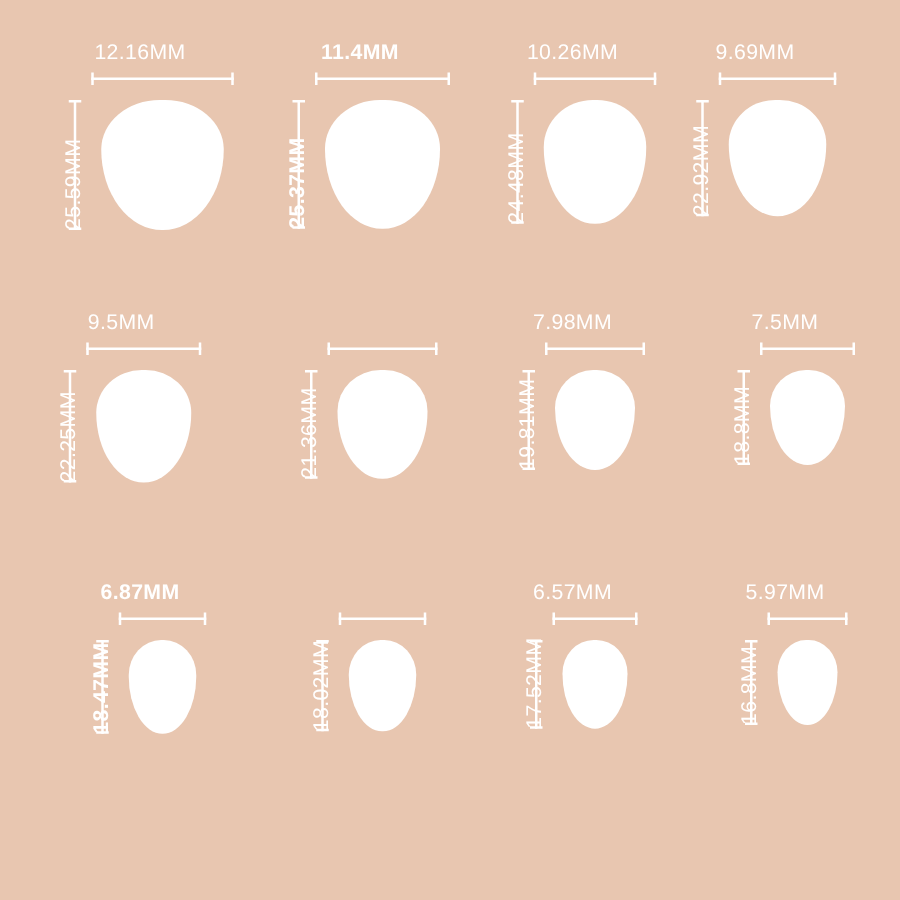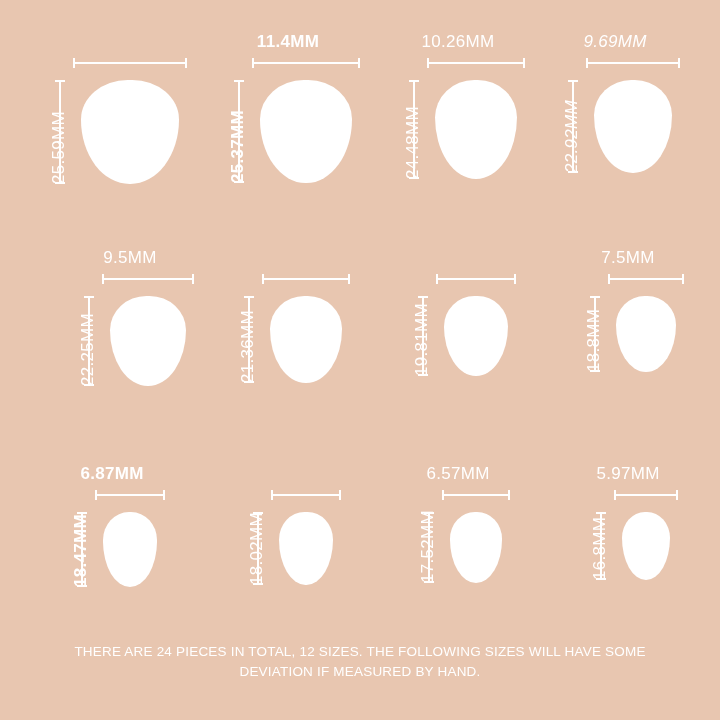--- a/index.html
+++ b/index.html
@@ -112,20 +112,21 @@
     line-height: 20px;
     letter-spacing: 0.2px;
   }
   .footer .l2 { display: block; }
 </style>
 </head>
 <body>
 
 <div id="chart">
     <div class="cell" style="left: 22px; top: 12px;">
+      <div class="wlabel">12.16MM</div>
       <div class="wbar" style="left: 51.36px; width: 113.28px;">
         <div class="line"></div>
         <div class="capL"></div>
         <div class="capR"></div>
       </div>
       <div class="hbar" style="left: 33.36px; top: 68px; height: 103.639px;">
         <div class="line"></div>
         <div class="capT"></div>
         <div class="capB"></div>
       </div>
@@ -155,36 +156,36 @@
         <div class="capR"></div>
       </div>
       <div class="hbar" style="left: 40.96px; top: 68px; height: 99.144px;">
         <div class="line"></div>
         <div class="capT"></div>
         <div class="capB"></div>
       </div>
       <div class="hlabel" style="left: 34.96px; top: 167.144px;">24.48MM</div>
       <div class="nail almond" style="left: 66.96px; top: 68px; width: 82.08px; height: 99.144px;"></div>
     </div>
-    <div class="cell" style="left: 525px; top: 12px; font-style: italic;">
+    <div class="cell" style="left: 514px; top: 12px;">
       <div class="wlabel">9.69MM</div>
       <div class="wbar" style="left: 61.24px; width: 93.52px;">
         <div class="line"></div>
         <div class="capL"></div>
         <div class="capR"></div>
       </div>
       <div class="hbar" style="left: 43.24px; top: 68px; height: 92.826px;">
         <div class="line"></div>
         <div class="capT"></div>
         <div class="capB"></div>
       </div>
       <div class="hlabel" style="left: 37.24px; top: 160.826px;">22.92MM</div>
       <div class="nail almond" style="left: 69.24px; top: 68px; width: 77.52px; height: 92.826px;"></div>
     </div>
-    <div class="cell" style="left: 40px; top: 228px;">
+    <div class="cell" style="left: 7px; top: 228px;">
       <div class="wlabel">9.5MM</div>
       <div class="wbar" style="left: 62px; width: 92px;">
         <div class="line"></div>
         <div class="capL"></div>
         <div class="capR"></div>
       </div>
       <div class="hbar" style="left: 44px; top: 68px; height: 90.1125px;">
         <div class="line"></div>
         <div class="capT"></div>
         <div class="capB"></div>
@@ -200,20 +201,21 @@
       </div>
       <div class="hbar" style="left: 46.28px; top: 68px; height: 86.508px;">
         <div class="line"></div>
         <div class="capT"></div>
         <div class="capB"></div>
       </div>
       <div class="hlabel" style="left: 40.28px; top: 154.508px;">21.36MM</div>
       <div class="nail almond" style="left: 72.28px; top: 68px; width: 71.44px; height: 86.508px;"></div>
     </div>
     <div class="cell" style="left: 368px; top: 228px;">
+      <div class="wlabel">7.98MM</div>
       <div class="wbar" style="left: 68.08px; width: 79.84px;">
         <div class="line"></div>
         <div class="capL"></div>
         <div class="capR"></div>
       </div>
       <div class="hbar" style="left: 50.08px; top: 68px; height: 80.2305px;">
         <div class="line"></div>
         <div class="capT"></div>
         <div class="capB"></div>
       </div>
@@ -287,14 +289,13 @@
         <div class="capR"></div>
       </div>
       <div class="hbar" style="left: 58.12px; top: 68px; height: 68.04px;">
         <div class="line"></div>
         <div class="capT"></div>
         <div class="capB"></div>
       </div>
       <div class="hlabel" style="left: 52.12px; top: 136.04px;">16.8MM</div>
       <div class="nail almond" style="left: 84.12px; top: 68px; width: 47.76px; height: 68.04px;"></div>
     </div>
-    <div class="footer"><span>THERE ARE 24 PIECES IN TOTAL, 12 SIZES. THE FOLLOWING SIZES WILL HAVE SOME</span><span class="l2">DEVIATION IF MEASURED BY HAND.</span></div>
   </div>
 
 </body></html>

